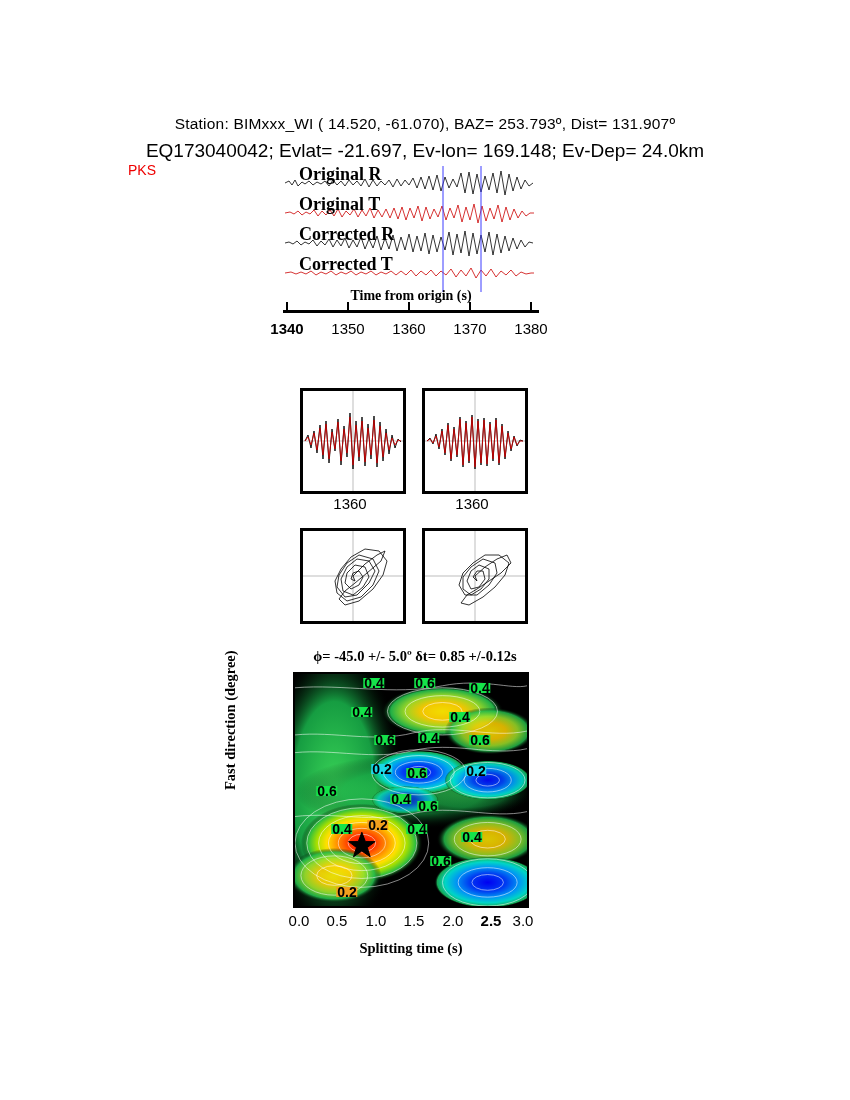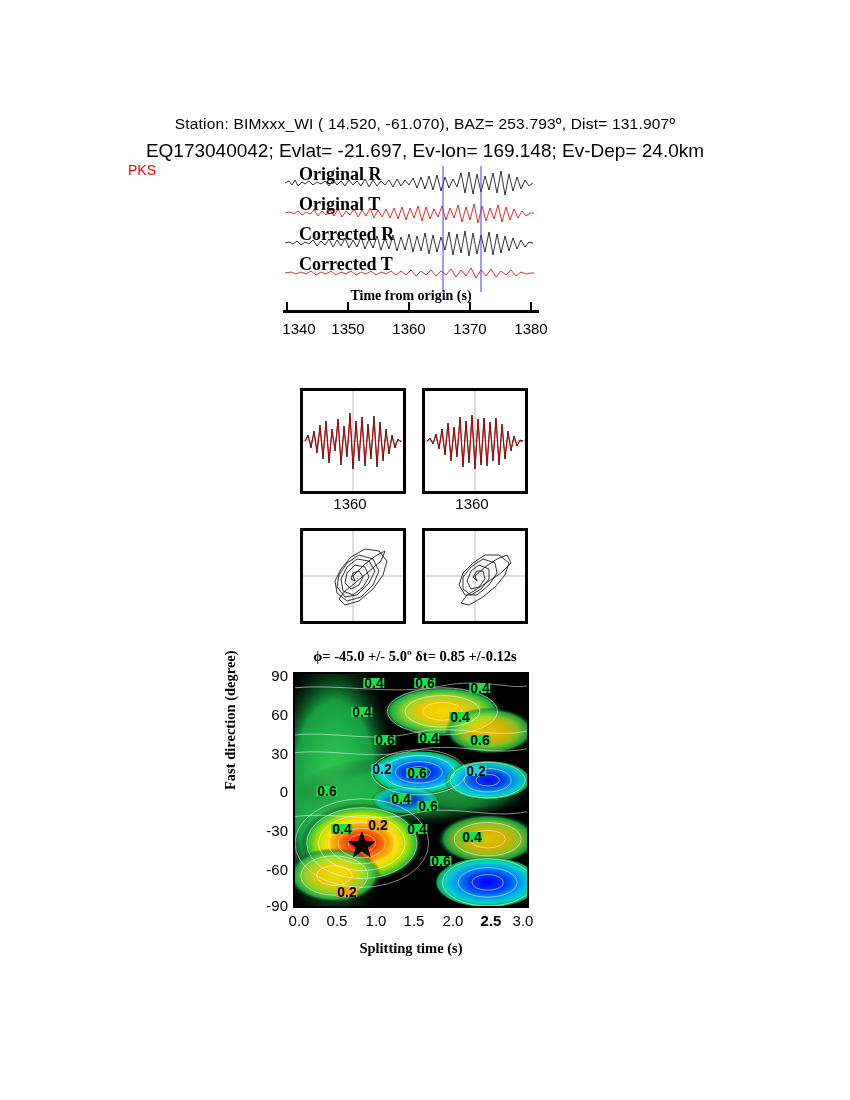--- a/index.html
+++ b/index.html
@@ -287,21 +287,21 @@
   </div>
 
   <div class="time-axis">
     <div class="time-title">Time from origin (s)</div>
     <div class="axis-line"></div>
     <div class="tick" style="left:3px;"></div>
     <div class="tick" style="left:64px;"></div>
     <div class="tick" style="left:125px;"></div>
     <div class="tick" style="left:186px;"></div>
     <div class="tick" style="left:247px;"></div>
-    <div class="tick-label" style="left:16px;">1340</div>
+    <div class="tick-label" style="left:4px;font-weight:bold;">1340</div>
     <div class="tick-label" style="left:65px;">1350</div>
     <div class="tick-label" style="left:126px;">1360</div>
     <div class="tick-label" style="left:187px;">1370</div>
     <div class="tick-label" style="left:248px;">1380</div>
   </div>
 
   <div class="boxpanel box-w1">
     <svg style="width:100%;height:100%;" viewBox="0 0 100 100" preserveAspectRatio="none">
       <line x1="0" y1="50" x2="100" y2="50" stroke="#555" stroke-width="0.4"></line>
       <line x1="50" y1="0" x2="50" y2="100" stroke="#555" stroke-width="0.4"></line>
@@ -336,29 +336,20 @@
       <line x1="50" y1="0" x2="50" y2="90" stroke="#555" stroke-width="0.4"></line>
       <polyline fill="none" stroke="#000000" stroke-width="0.8" points="50,45 60,36 72,28 82,24 86,32 76,42 64,50 52,58 42,64 36,72 44,74 58,66 70,56 80,44 84,32 74,24 60,24 48,32 38,42 34,54 40,64 52,64 64,54 72,42 70,32 58,28 46,36 38,46 38,58 46,64 56,58 64,48 64,38 54,34 46,40 42,50 46,58 54,56 60,48 58,40 52,40 48,46 52,50 50,45"></polyline>
     </svg>
   </div>
 
   <div class="contour-title">ϕ= -45.0 +/- 5.0º δt= 0.85 +/-0.12s</div>
 
   <div class="ylab">Fast direction (degree)</div>
   <div class="xlab">Splitting time (s)</div>
 
-  <div class="ytick-col">
-    <div class="ytick" style="top:3px;">90</div>
-    <div class="ytick" style="top:42px;">60</div>
-    <div class="ytick" style="top:81px;">30</div>
-    <div class="ytick" style="top:119px;">0</div>
-    <div class="ytick" style="top:158px;">-30</div>
-    <div class="ytick" style="top:197px;">-60</div>
-    <div class="ytick" style="top:233px;">-90</div>
-  </div>
 
   <div class="xtick-row">
     <div class="xtick" style="left:6px;">0.0</div>
     <div class="xtick" style="left:44px;">0.5</div>
     <div class="xtick" style="left:83px;">1.0</div>
     <div class="xtick" style="left:121px;">1.5</div>
     <div class="xtick" style="left:160px;">2.0</div>
     <div class="xtick" style="left:198px;font-weight:bold;">2.5</div>
     <div class="xtick" style="left:230px;">3.0</div>
   </div>

